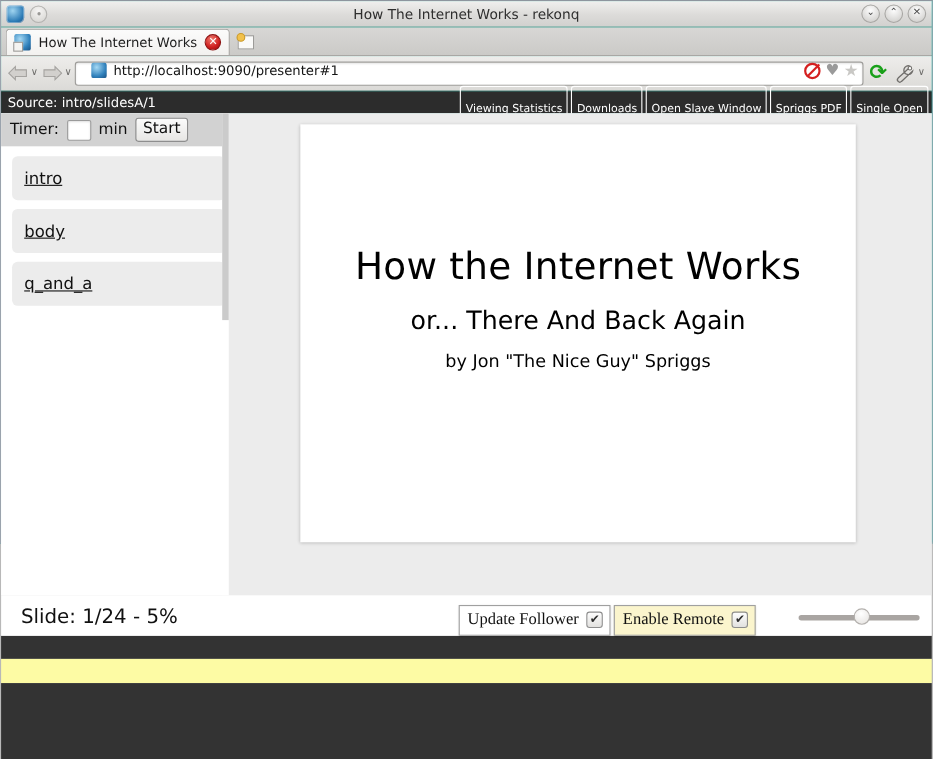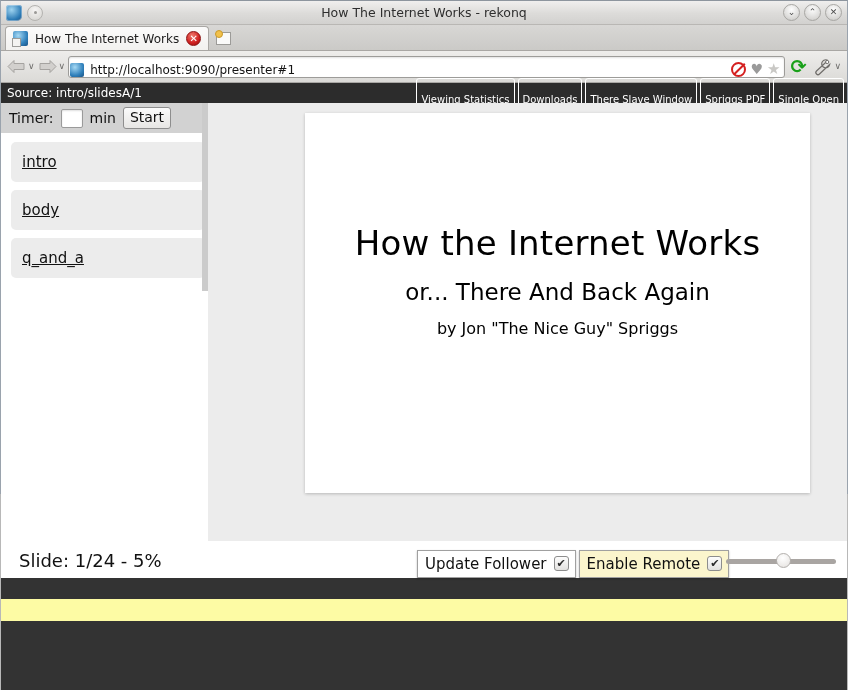--- a/index.html
+++ b/index.html
@@ -112,22 +112,22 @@
     width: 19px; height: 17px; position: relative;
   }
   .arrow-l svg, .arrow-r svg { display:block; }
   .caret { font-size: 9px; color: #6d6c6a; line-height: 1; }
 
   .urlbar {
     flex: 1; height: 22px;
     background: #ffffff;
     border: 1px solid #9d9c99;
     border-radius: 3px;
-    display: flex; align-items: flex-end; gap: 6px;
-    padding: 0 4px 0 1px;
+    display: flex; align-items: flex-start; gap: 6px;
+    padding: 0 4px 0 14px;
     box-shadow: inset 0 1px 2px rgba(0,0,0,.12);
   }
   .url-favicon {
     width: 14px;height: 14px;
     background: radial-gradient(circle at 35% 30%, #a6d9f4, #2f80bb 62%, #1b5182);
     border-radius: 2px; flex: 0 0 auto;
   }
   .url-text { flex:1; font-size: 12px; color: #141414; white-space: nowrap; overflow: hidden; }
   .url-icons { display: flex; align-items: center; gap: 4px; }
   .ico-adblock {
@@ -153,21 +153,21 @@
     padding: 0 3px 0 6px; font-size: 12px;
   }
   .srcbtns { display: flex; gap: 3px; }
   .srcbtn {
     border: 1px solid #ffffff; border-radius: 3px;
     padding: 14px 4px 1px; font-size: 10px; color: #ffffff; line-height: 14px;
     background: transparent; white-space: nowrap;
   }
 
   
-  .content { position: relative; height: 438px; background: #ececec; display: flex; gap: 32px; }
+  .content { position: relative; height: 438px; background: #ececec; display: flex; }
 
   .sidebar {
     width: 207px; background: #ffffff; position: relative;
     display: flex; flex-direction: column;
   }
   .timerrow {
     height: 30px; background: #d2d2d2;
     display: flex; align-items: center; gap: 7px;
     padding: 0 8px; font-size: 14px; color: #111;
   }
@@ -214,21 +214,21 @@
   
   .bottomstrip {
     position: relative; height: 37px; background: #ffffff;
   }
   .slideinfo {
     position: absolute; left: 18px; top: 9px;
     font-size: 18px; color: #111;
   }
   .ctlgroup {
     position: absolute; left: 416px; top: 9px;
-    display: flex; align-items: flex-start;
+    display: flex; align-items: flex-start; font-family: Liberation Serif, serif;
   }
   .ctlbox {
     border: 1px solid #a0a0a0;
     display: flex; align-items: center; gap: 7px;
     padding: 2px 6px 3px 7px;
     font-size: 15px; color: #111;
     box-shadow: 0 1px 2px rgba(0,0,0,.25);
   }
   .ctl-white { background: #ffffff; height: 28px; }
   .ctl-yellow { background: #fbf5cd; height: 28px; margin-left: 3px; }
@@ -325,21 +325,21 @@
       </svg>
       <span class="caret">∨</span>
     </div>
   </div>
 
   <div class="sourcebar">
     <span>Source: intro/slidesA/1</span>
     <div class="srcbtns">
       <span class="srcbtn">Viewing Statistics</span>
       <span class="srcbtn">Downloads</span>
-      <span class="srcbtn">There Slave Window</span>
+      <span class="srcbtn">Open Slave Window</span>
       <span class="srcbtn">Spriggs PDF</span>
       <span class="srcbtn">Single Open</span>
     </div>
   </div>
 
   <div class="content">
 
     <div class="sidebar">
       <div class="timerrow">
         <span>Timer:</span>

